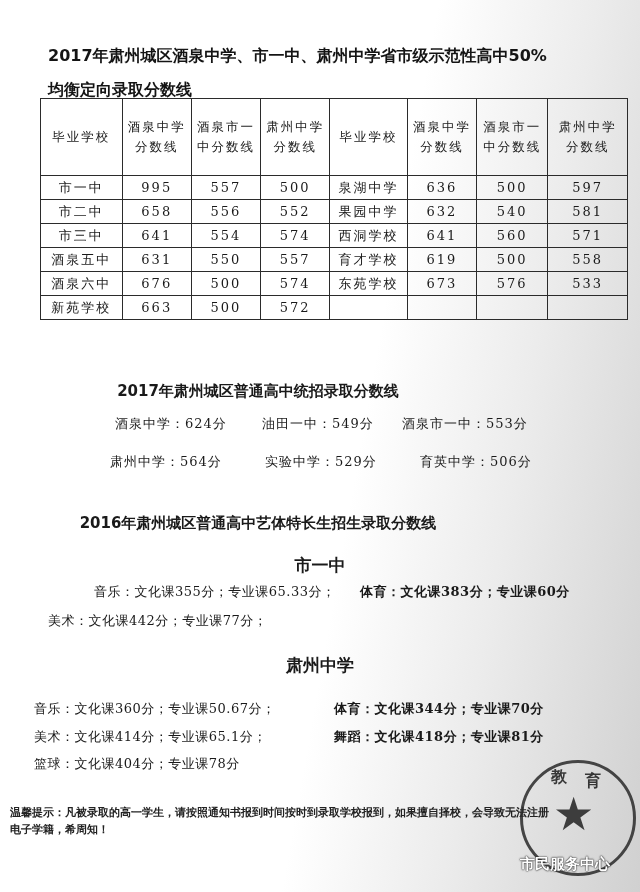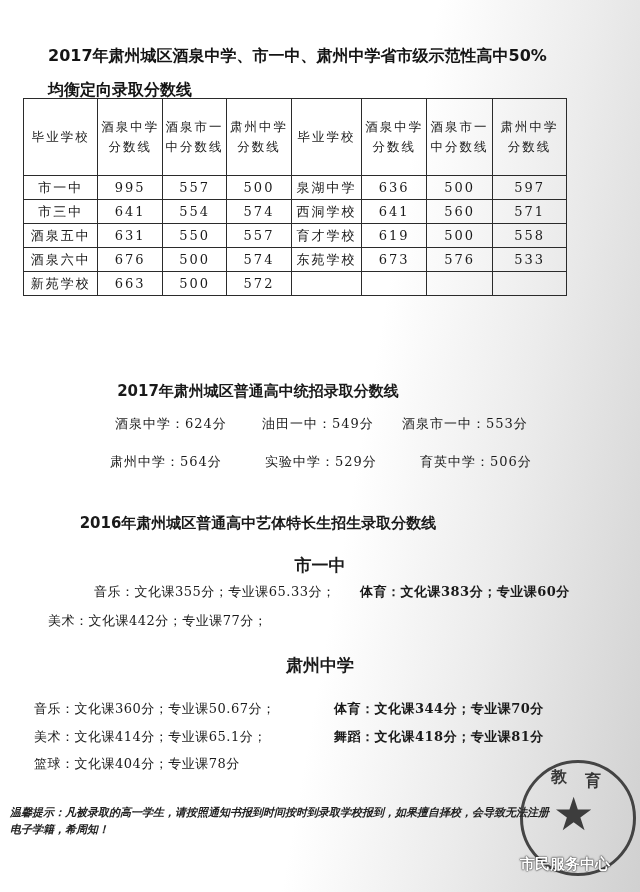--- a/index.html
+++ b/index.html
@@ -14,22 +14,22 @@
     background: linear-gradient(100deg, rgba(255,255,255,0) 55%, rgba(200,200,200,0.35) 75%, rgba(170,170,170,0.55) 100%);
     pointer-events: none;
   }
   .title1 {
     position: absolute; left: 0; width: 640px; text-align: left;
     font-family: "DejaVu Sans", sans-serif; font-weight: bold; font-size: 16px;
     color: #141414;
     padding-left: 48px;
   }
   table.main {
-    position: absolute; left: 23px; top: 98px;
-    border-collapse: collapse; width: 544px;
+    position: absolute; left: 40px; top: 98px;
+    border-collapse: collapse; width: 588px;
     font-size: 13px;
     padding-left: 19px;
   }
   table.main td {
     border: 1.3px solid #2b2b2b; text-align: center; height: 23px;
     padding: 0; letter-spacing: 2px;
   }
   table.main tr.head td { height: 76px; line-height: 20px; font-size: 12.5px; }
   .sec-title {
     position: absolute; left: 0; width: 516px; text-align: center;
@@ -39,21 +39,21 @@
     position: absolute; font-size: 13px; letter-spacing: 1px; white-space: nowrap;
   }
   .school-title {
     position: absolute; left: 0; width: 640px; text-align: center;
     font-family: "DejaVu Sans", sans-serif; font-weight: bold; font-size: 17px;
   }
   .line { position: absolute; font-size: 13px; white-space: nowrap; letter-spacing: 0.5px; }
   .bold { font-weight: bold; }
   .notice {
     position: absolute; left: 10px; top: 804px; width: 600px;
-    font-family: "DejaVu Sans", sans-serif; font-style: italic; font-weight: bold;
+    font-family: "DejaVu Sans", sans-serif; font-weight: bold;
     font-size: 11px; line-height: 17px; color: #222;
   }
   .stamp {
     position: absolute; left: 520px; top: 760px; width: 110px; height: 110px;
     border: 3px solid #2a2a2a; border-radius: 50%;
     opacity: 0.85;
   }
   .stamp .star {
     position: absolute; left: 30px; top: 28px; font-size: 46px; color: #222; line-height: 46px;
   }
@@ -87,20 +87,30 @@
   </tr>
   <tr>
     <td>市一中</td>
     <td>995</td>
     <td>557</td>
     <td>500</td>
     <td>泉湖中学</td>
     <td>636</td>
     <td>500</td>
     <td>597</td>
+  </tr>
+  <tr>
+    <td>市二中</td>
+    <td>658</td>
+    <td>556</td>
+    <td>552</td>
+    <td>果园中学</td>
+    <td>632</td>
+    <td>540</td>
+    <td>581</td>
   </tr>
   <tr>
     <td>市三中</td>
     <td>641</td>
     <td>554</td>
     <td>574</td>
     <td>西洞学校</td>
     <td>641</td>
     <td>560</td>
     <td>571</td>

